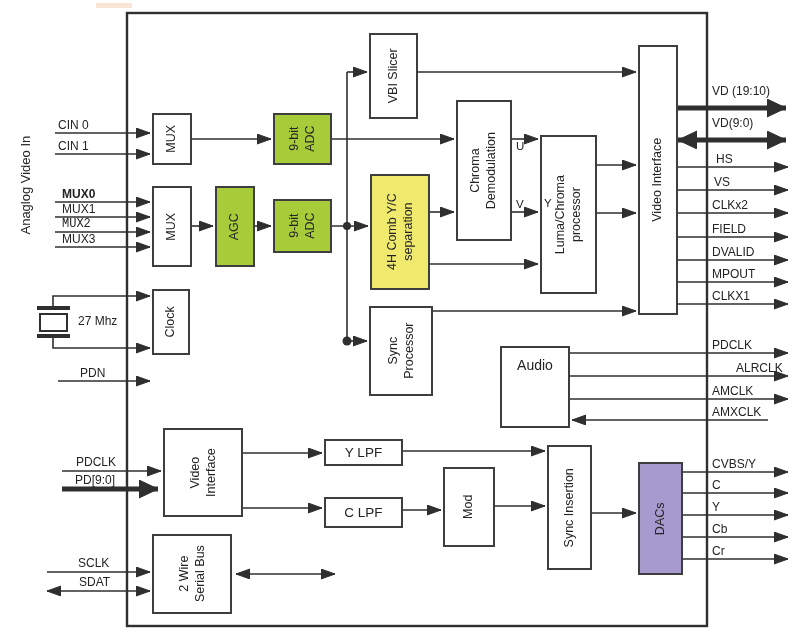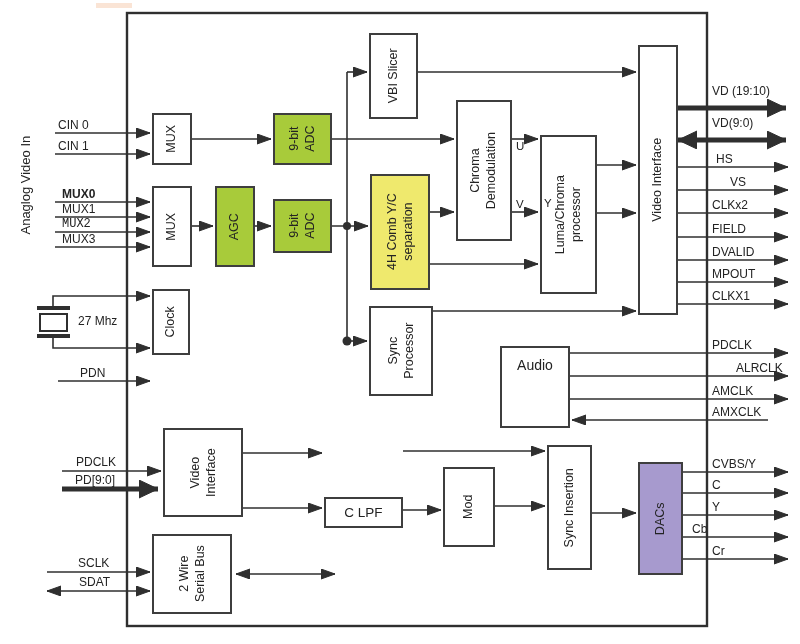--- a/index.html
+++ b/index.html
@@ -188,20 +188,23 @@
     </div>
   <div class="block audio-block" style="left:500px;top:346px;width:70px;height:82px;">
     <span class="hlabel">Audio</span>
     </div>
   <div class="block" style="left:163px;top:428px;width:80px;height:89px;">
     <div class="rot">
         <div>Video</div>
         <div>Interface</div>
       </div>
     </div>
+  <div class="block" style="left:324px;top:439px;width:79px;height:27px;">
+    <span class="hlabel">Y LPF</span>
+    </div>
   <div class="block" style="left:324px;top:497px;width:79px;height:31px;">
     <span class="hlabel">C LPF</span>
     </div>
   <div class="block" style="left:443px;top:467px;width:52px;height:80px;">
     <span class="rot">Mod</span>
     </div>
   <div class="block" style="left:547px;top:445px;width:45px;height:125px;">
     <span class="rot">Sync Insertion</span>
     </div>
   <div class="block purple" style="left:638px;top:462px;width:45px;height:113px;">
@@ -223,33 +226,33 @@
   <div class="sig" style="left:78px;top:314px;">27 Mhz</div>
   <div class="sig" style="left:80px;top:366px;">PDN</div>
   <div class="sig" style="left:76px;top:455px;">PDCLK</div>
   <div class="sig" style="left:75px;top:473px;">PD[9:0]</div>
   <div class="sig" style="left:78px;top:556px;">SCLK</div>
   <div class="sig" style="left:79px;top:575px;">SDAT</div>
 
   <div class="sig" style="left:712px;top:84px;">VD (19:10)</div>
   <div class="sig" style="left:712px;top:116px;">VD(9:0)</div>
   <div class="sig" style="left:716px;top:152px;">HS</div>
-  <div class="sig" style="left:714px;top:175px;margin-left:16px;">VS</div>
+  <div class="sig" style="left:714px;top:175px;">VS</div>
   <div class="sig" style="left:712px;top:198px;">CLKx2</div>
   <div class="sig" style="left:712px;top:222px;">FIELD</div>
   <div class="sig" style="left:712px;top:245px;">DVALID</div>
   <div class="sig" style="left:712px;top:267px;">MPOUT</div>
   <div class="sig" style="left:712px;top:289px;">CLKX1</div>
   <div class="sig" style="left:712px;top:338px;">PDCLK</div>
   <div class="sig" style="left:736px;top:361px;">ALRCLK</div>
   <div class="sig" style="left:712px;top:384px;">AMCLK</div>
   <div class="sig" style="left:712px;top:405px;">AMXCLK</div>
   <div class="sig" style="left:712px;top:457px;">CVBS/Y</div>
   <div class="sig" style="left:712px;top:478px;">C</div>
   <div class="sig" style="left:712px;top:500px;">Y</div>
-  <div class="sig" style="left:692px;top:522px;text-align:right;">Cb</div>
+  <div class="sig" style="left:712px;top:522px;text-align:right;">Cb</div>
   <div class="sig" style="left:712px;top:544px;">Cr</div>
 
   <div class="netlbl" style="left:516px;top:140px;">U</div>
   <div class="netlbl" style="left:516px;top:198px;">V</div>
   <div class="netlbl" style="left:544px;top:197px;">Y</div>
 
 </div>
 
 </body></html>

